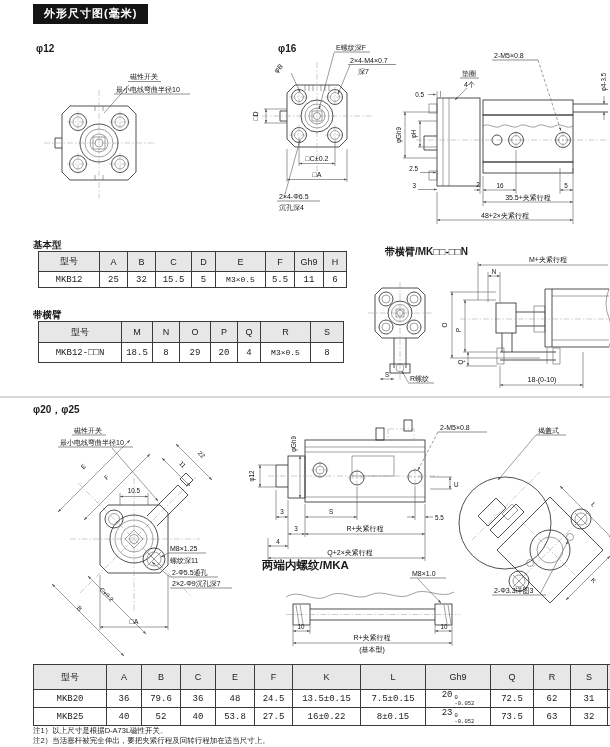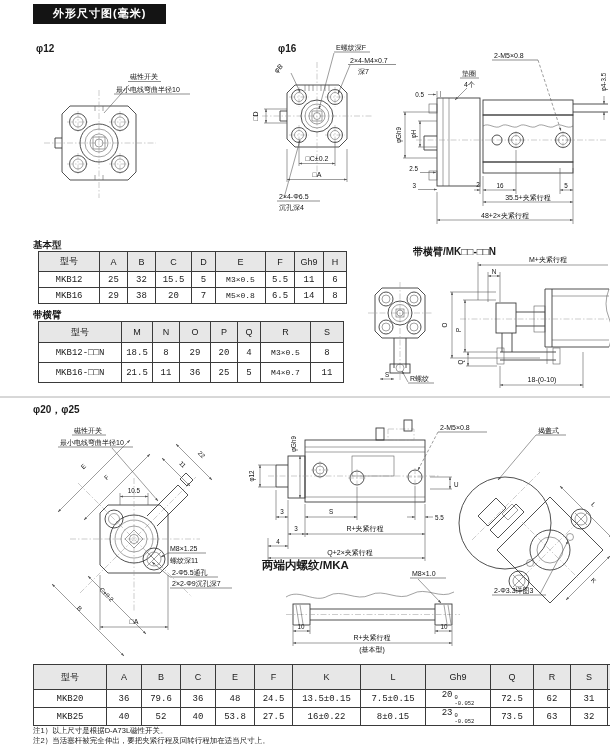--- a/index.html
+++ b/index.html
@@ -1,23 +1,23 @@
 <!DOCTYPE html>
 <html><head>
 <meta charset="utf-8">
 <style>
   html,body{margin:0;padding:0;background:#fff;}
   .page{position:relative;width:610px;height:747px;background:#fff;overflow:hidden;
         font-family:"Liberation Sans","DejaVu Sans",sans-serif;color:#1a1a1a;}
   .abs{position:absolute;}
   .header-bar{left:33px;top:4px;background:#141414;color:#fff;font-size:11px;font-weight:bold;
-              padding:2px 20px 3px;letter-spacing:1px;}
+              padding:2px 11px 3px;letter-spacing:1px;}
   .section-title{left:33px;top:24px;font-size:12.5px;font-weight:bold;letter-spacing:.3px;}
   .dia-label{font-size:10px;font-weight:bold;}
-  .sub-title{font-size:10px;font-weight:bold;margin-left:28px;}
+  .sub-title{font-size:10px;font-weight:bold;}
   .mka-title{font-size:11.5px;font-weight:bold;}
   .tbl-caption{font-size:9.5px;font-weight:bold;}
   table.spec{position:absolute;border-collapse:collapse;table-layout:fixed;font-size:9px;background:#fff;}
   table.spec th,table.spec td{border:1px solid #3a3a3a;text-align:center;vertical-align:middle;
       padding:0 1px;overflow:hidden;white-space:nowrap;}
   table.spec th{background:#e7e7e7;font-weight:normal;}
   table.spec td{background:#fff;font-family:Liberation Mono, monospace;}
   .basic{width:281px;} .basic th{height:19px;} .basic td{height:15px;}
   .basic th:nth-child(1),.basic td:nth-child(1){width:58px;}
   .basic th:nth-child(2),.basic td:nth-child(2){width:25px;}
@@ -498,31 +498,20 @@
           <td>MKB12</td>
           <td>25</td>
           <td>32</td>
           <td>15.5</td>
           <td>5</td>
           <td>M3×0.5</td>
           <td>5.5</td>
           <td>11</td>
           <td>6</td>
         </tr>
-        <tr>
-          <td>MKB16</td>
-          <td>29</td>
-          <td>38</td>
-          <td>20</td>
-          <td>7</td>
-          <td>M5×0.8</td>
-          <td>6.5</td>
-          <td>14</td>
-          <td>8</td>
-        </tr>
       </tbody>
   </table>
 
   <div class="abs tbl-caption" style="left:33px;top:309px">带横臂</div>
   <table class="spec armt" style="left:38px;top:321px">
     <thead>
         <tr>
           <th>型号</th>
           <th>M</th>
           <th>N</th>
@@ -536,30 +525,20 @@
       <tbody>
         <tr>
           <td>MKB12-□□N</td>
           <td>18.5</td>
           <td>8</td>
           <td>29</td>
           <td>20</td>
           <td>4</td>
           <td>M3×0.5</td>
           <td>8</td>
-        </tr>
-        <tr>
-          <td>MKB16-□□N</td>
-          <td>21.5</td>
-          <td>11</td>
-          <td>36</td>
-          <td>25</td>
-          <td>5</td>
-          <td>M4×0.7</td>
-          <td>11</td>
         </tr>
       </tbody>
   </table>
 
   <table class="spec big" style="left:33px;top:664px">
     <thead>
         <tr>
           <th>型号</th>
           <th>A</th>
           <th>B</th>

